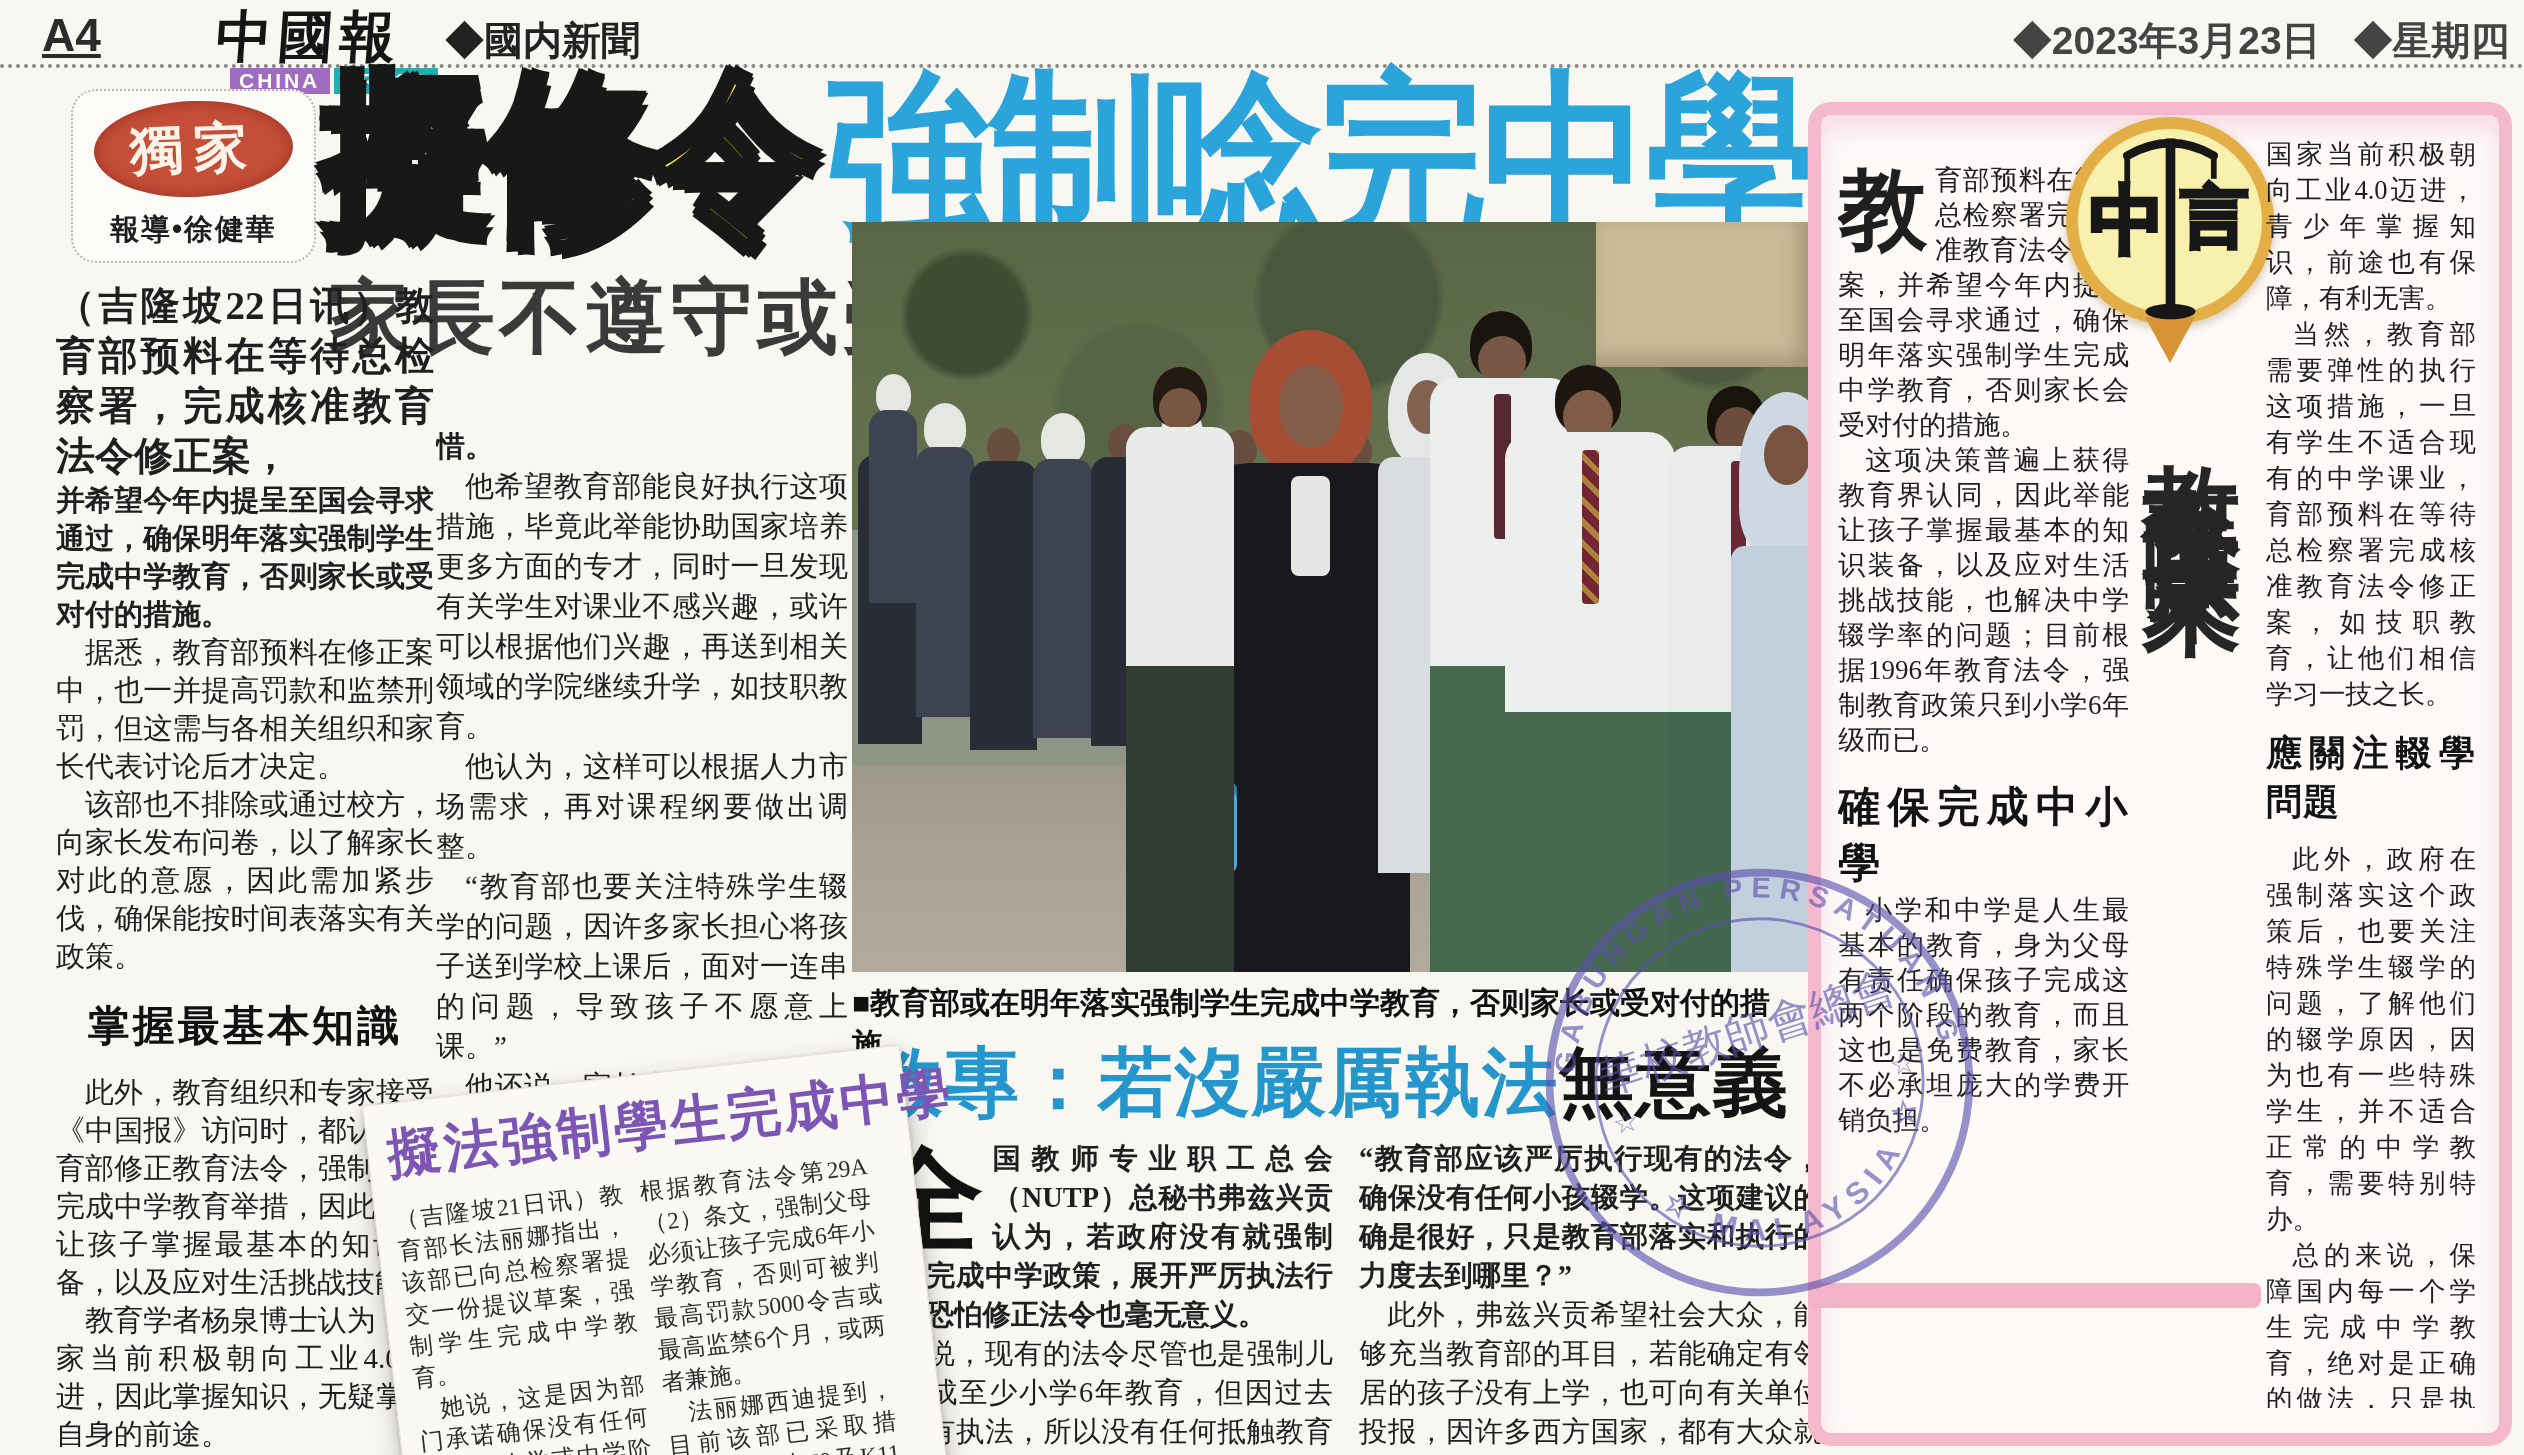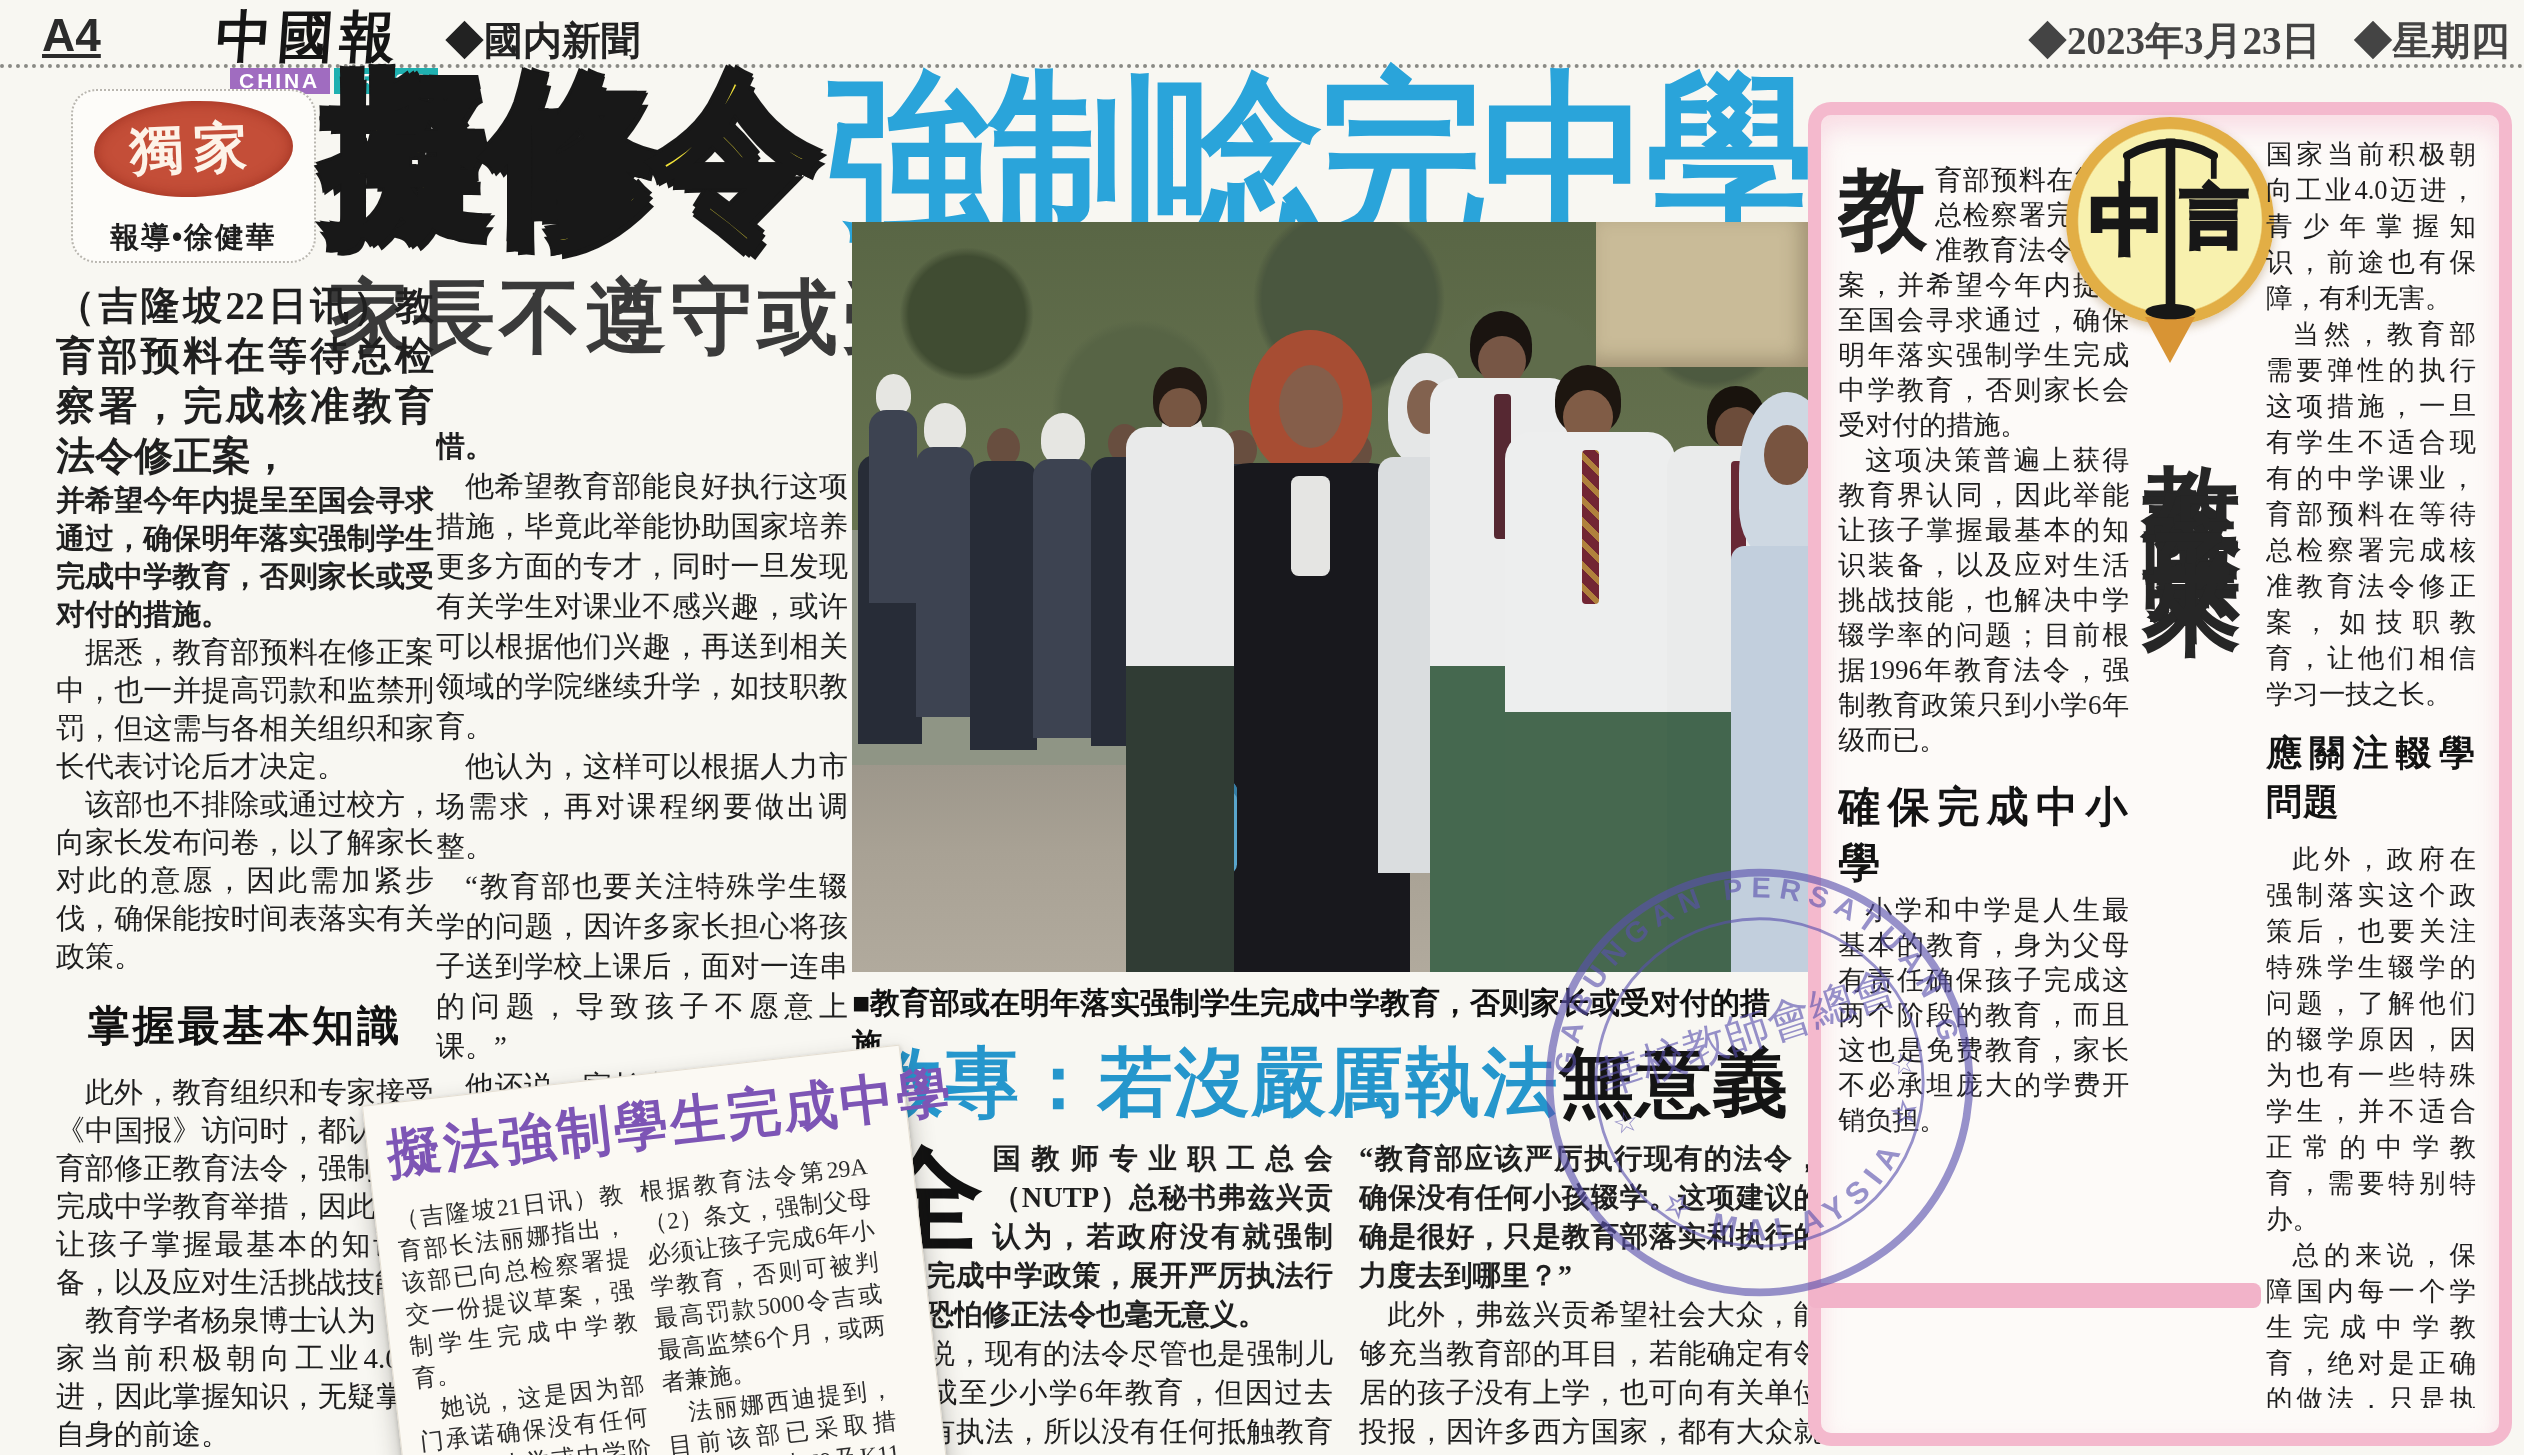--- a/index.html
+++ b/index.html
@@ -15,21 +15,21 @@
   .section-lbl{font:800 39px "Liberation Sans",sans-serif;color:#222;}
   .dateline{font:800 39px "Liberation Sans",sans-serif;color:#444;display:flex;gap:33px;}
   .dotted-rule{border-top:4.8px dotted #8a8a85;height:0;}
 
   
   .excl-box{border:2.9px dotted #b9b6af;border-radius:25px;background:#fdfcf9;text-align:center;padding-top:9.6px;}
   .excl-oval{width:199px;height:96px;margin:0 auto;background:#c44e38;border-radius:50%;
              display:flex;align-items:center;justify-content:center;transform:rotate(-2deg);
              box-shadow:inset 0 0 13.5px rgba(120,20,10,.5);}
   .excl-oval span{font:bold 54px "DejaVu Serif",serif;color:#fdf3e8;letter-spacing:9.6px;}
-  .excl-byline{font:800 29px "Liberation Sans",sans-serif;color:#1e1e1e;margin-top:21px;letter-spacing:1.9px;}
+  .excl-byline{font:800 29px "Liberation Sans",sans-serif;color:#1e1e1e;margin-top:13px;letter-spacing:1.9px;}
 
   
   .hl-row{display:flex;align-items:center;}
   .hl-yellow{font:900 168px/1.05 "Liberation Sans",sans-serif;color:#f2e339;letter-spacing:-3.9px;
              -webkit-text-stroke:7.7px #181818;
              text-shadow:-4.8px -4.8px 0 #181818,4.8px -4.8px 0 #181818,-4.8px 4.8px 0 #181818,6.7px 7.7px 0 #181818;
              transform:scaleY(1.08);transform-origin:top left;}
   .hl-blue{font:900 168px/1.05 "Liberation Sans",sans-serif;color:#2aa4da;letter-spacing:-3.9px;
            transform:scaleY(1.08);transform-origin:top left;margin-left:9.6px;}
   .hl-sub{font:700 81px "Liberation Sans",sans-serif;color:#3a3a3a;letter-spacing:4.8px;}
@@ -115,21 +115,21 @@
   <div class="abs" style="left:216px;top:0;">
     <div class="masthead-zh">中國報</div>
     <div class="badges">
       <span class="badge" style="background:#a06cc0;">CHINA</span>
       <span class="badge" style="background:#1fb0b0;">PRESS</span>
     </div>
   </div>
 
   <div class="abs section-lbl" style="left:445px;top:13.5px;">◆國内新聞</div>
 
-  <div class="abs dateline" style="right:15.4px;top:13.5px;font-family:Liberation Serif, serif;">
+  <div class="abs dateline" style="right:15.4px;top:13.5px;">
     <span>◆2023年3月23日</span>
     <span>◆星期四</span>
   </div>
 
   <div class="abs dotted-rule" style="left:0;right:0;top:64px;"></div>
 
   <div class="abs excl-box" style="left:71px;top:89px;width:241px;height:160px;">
     <div class="excl-oval">
       <span>獨家</span>
     </div>

